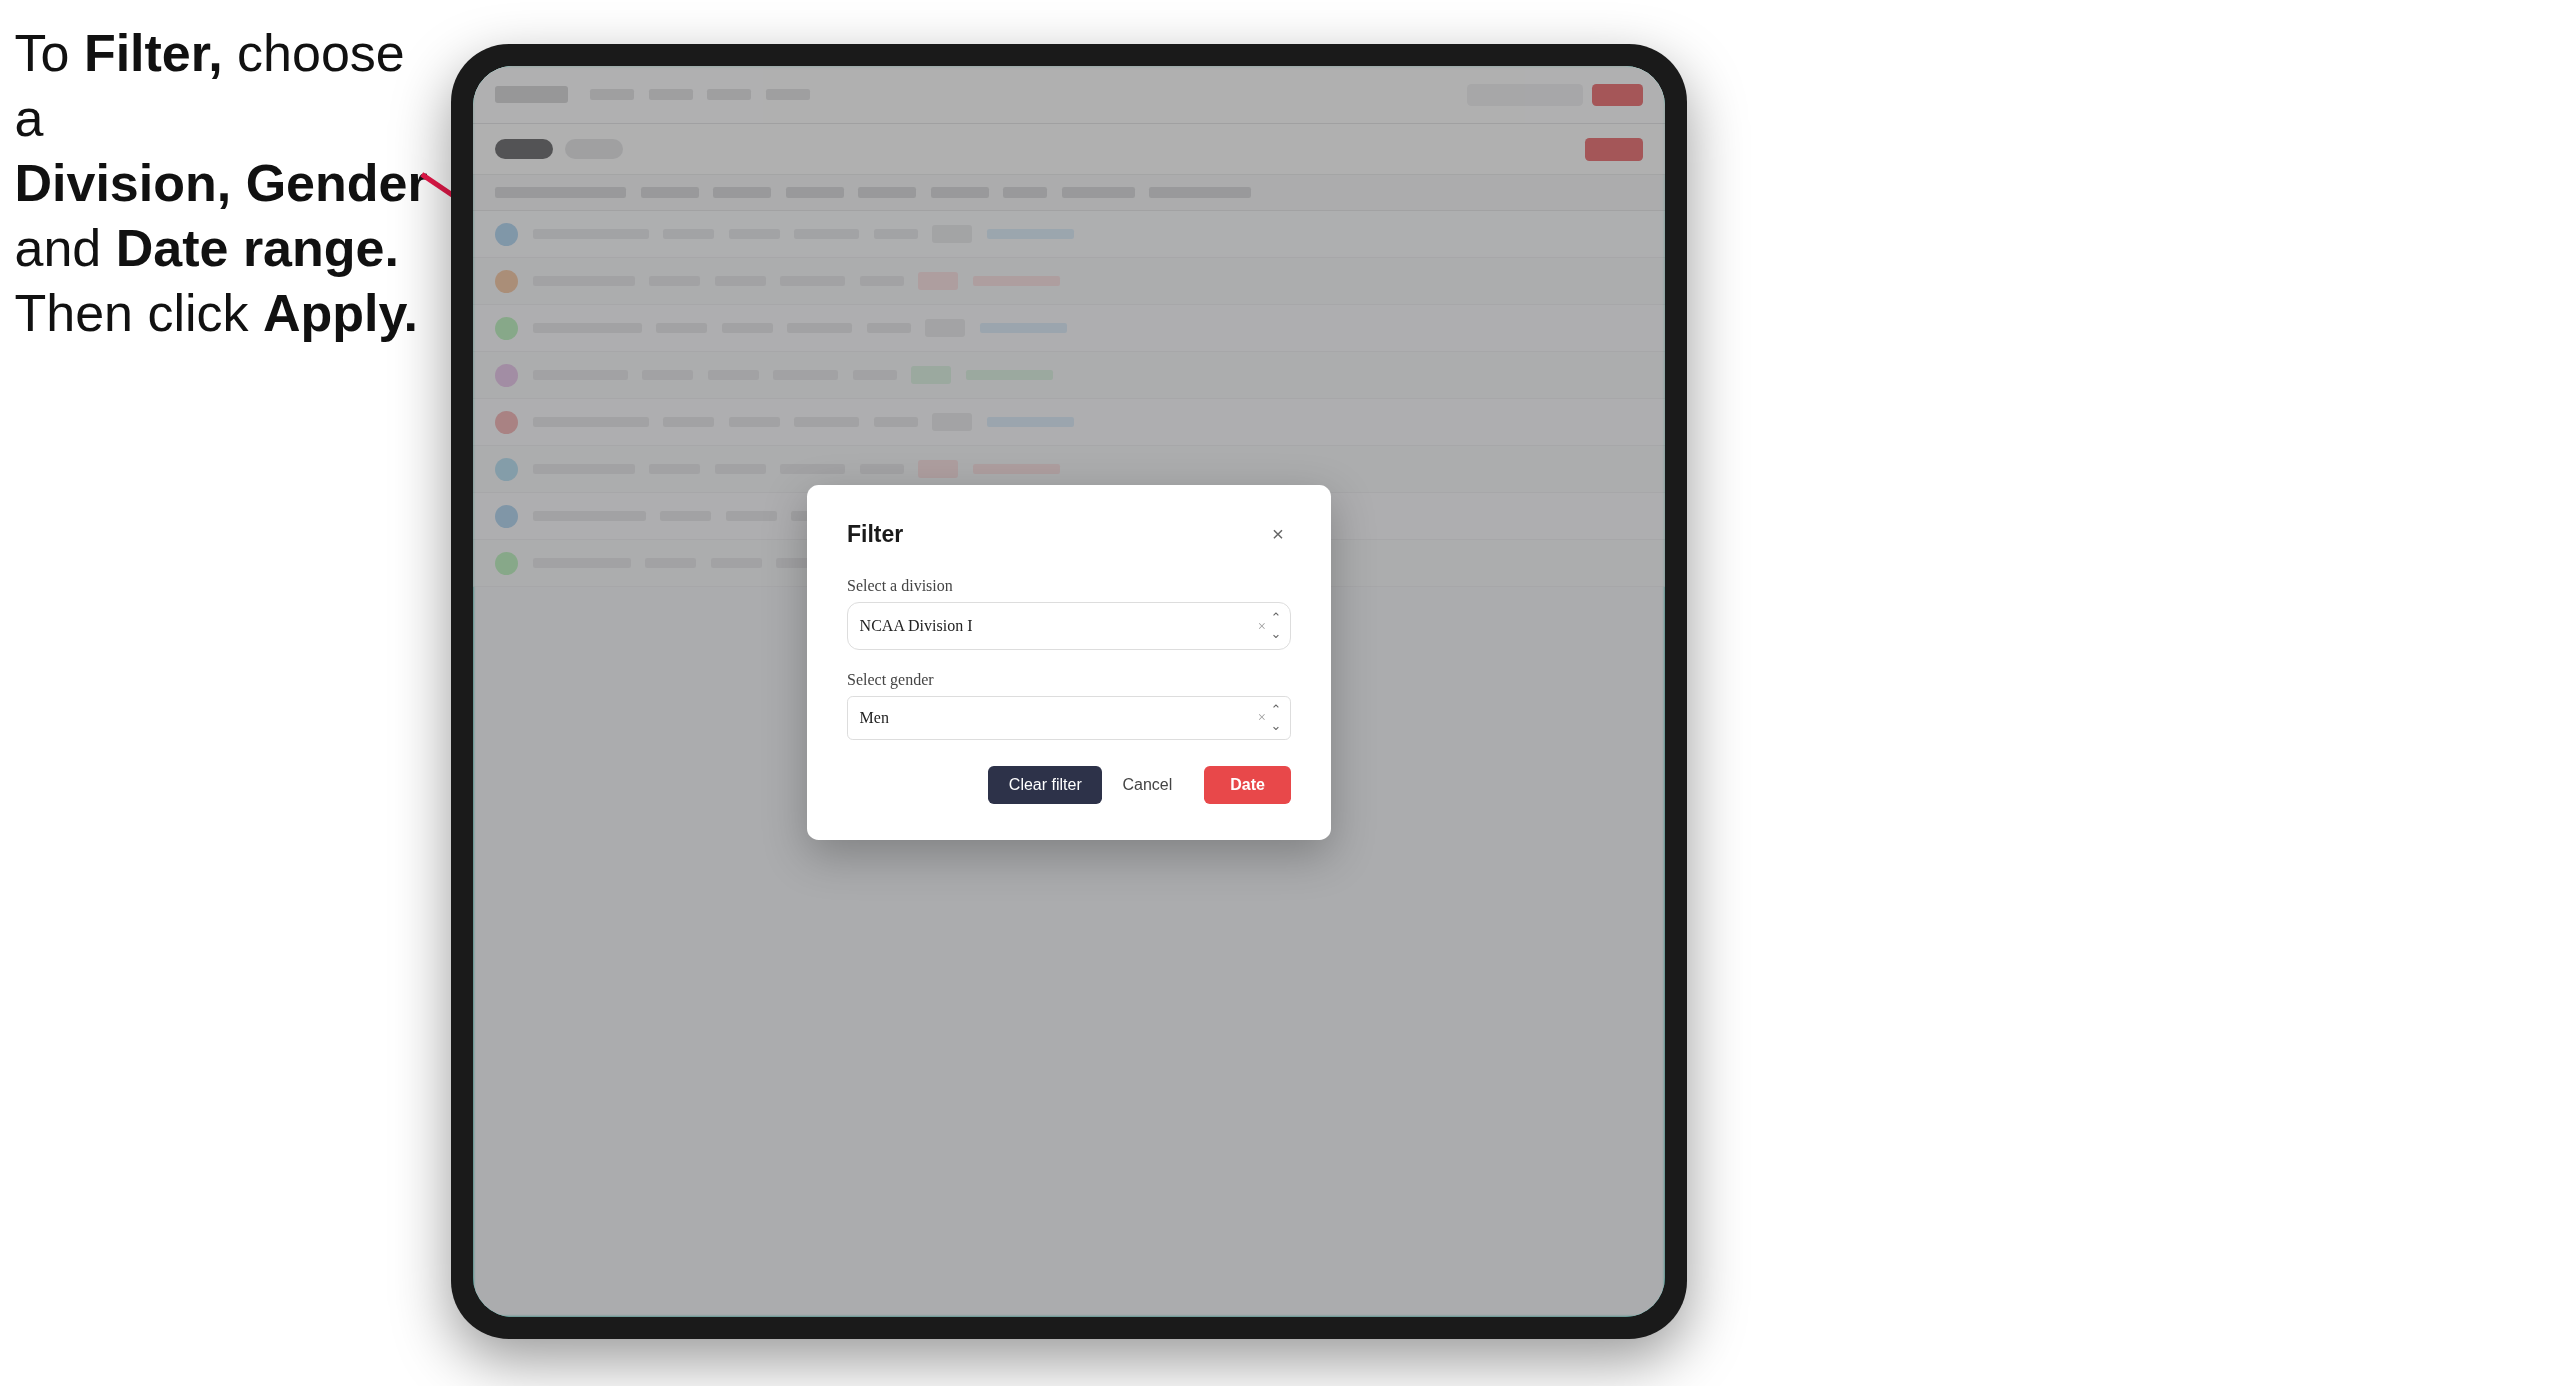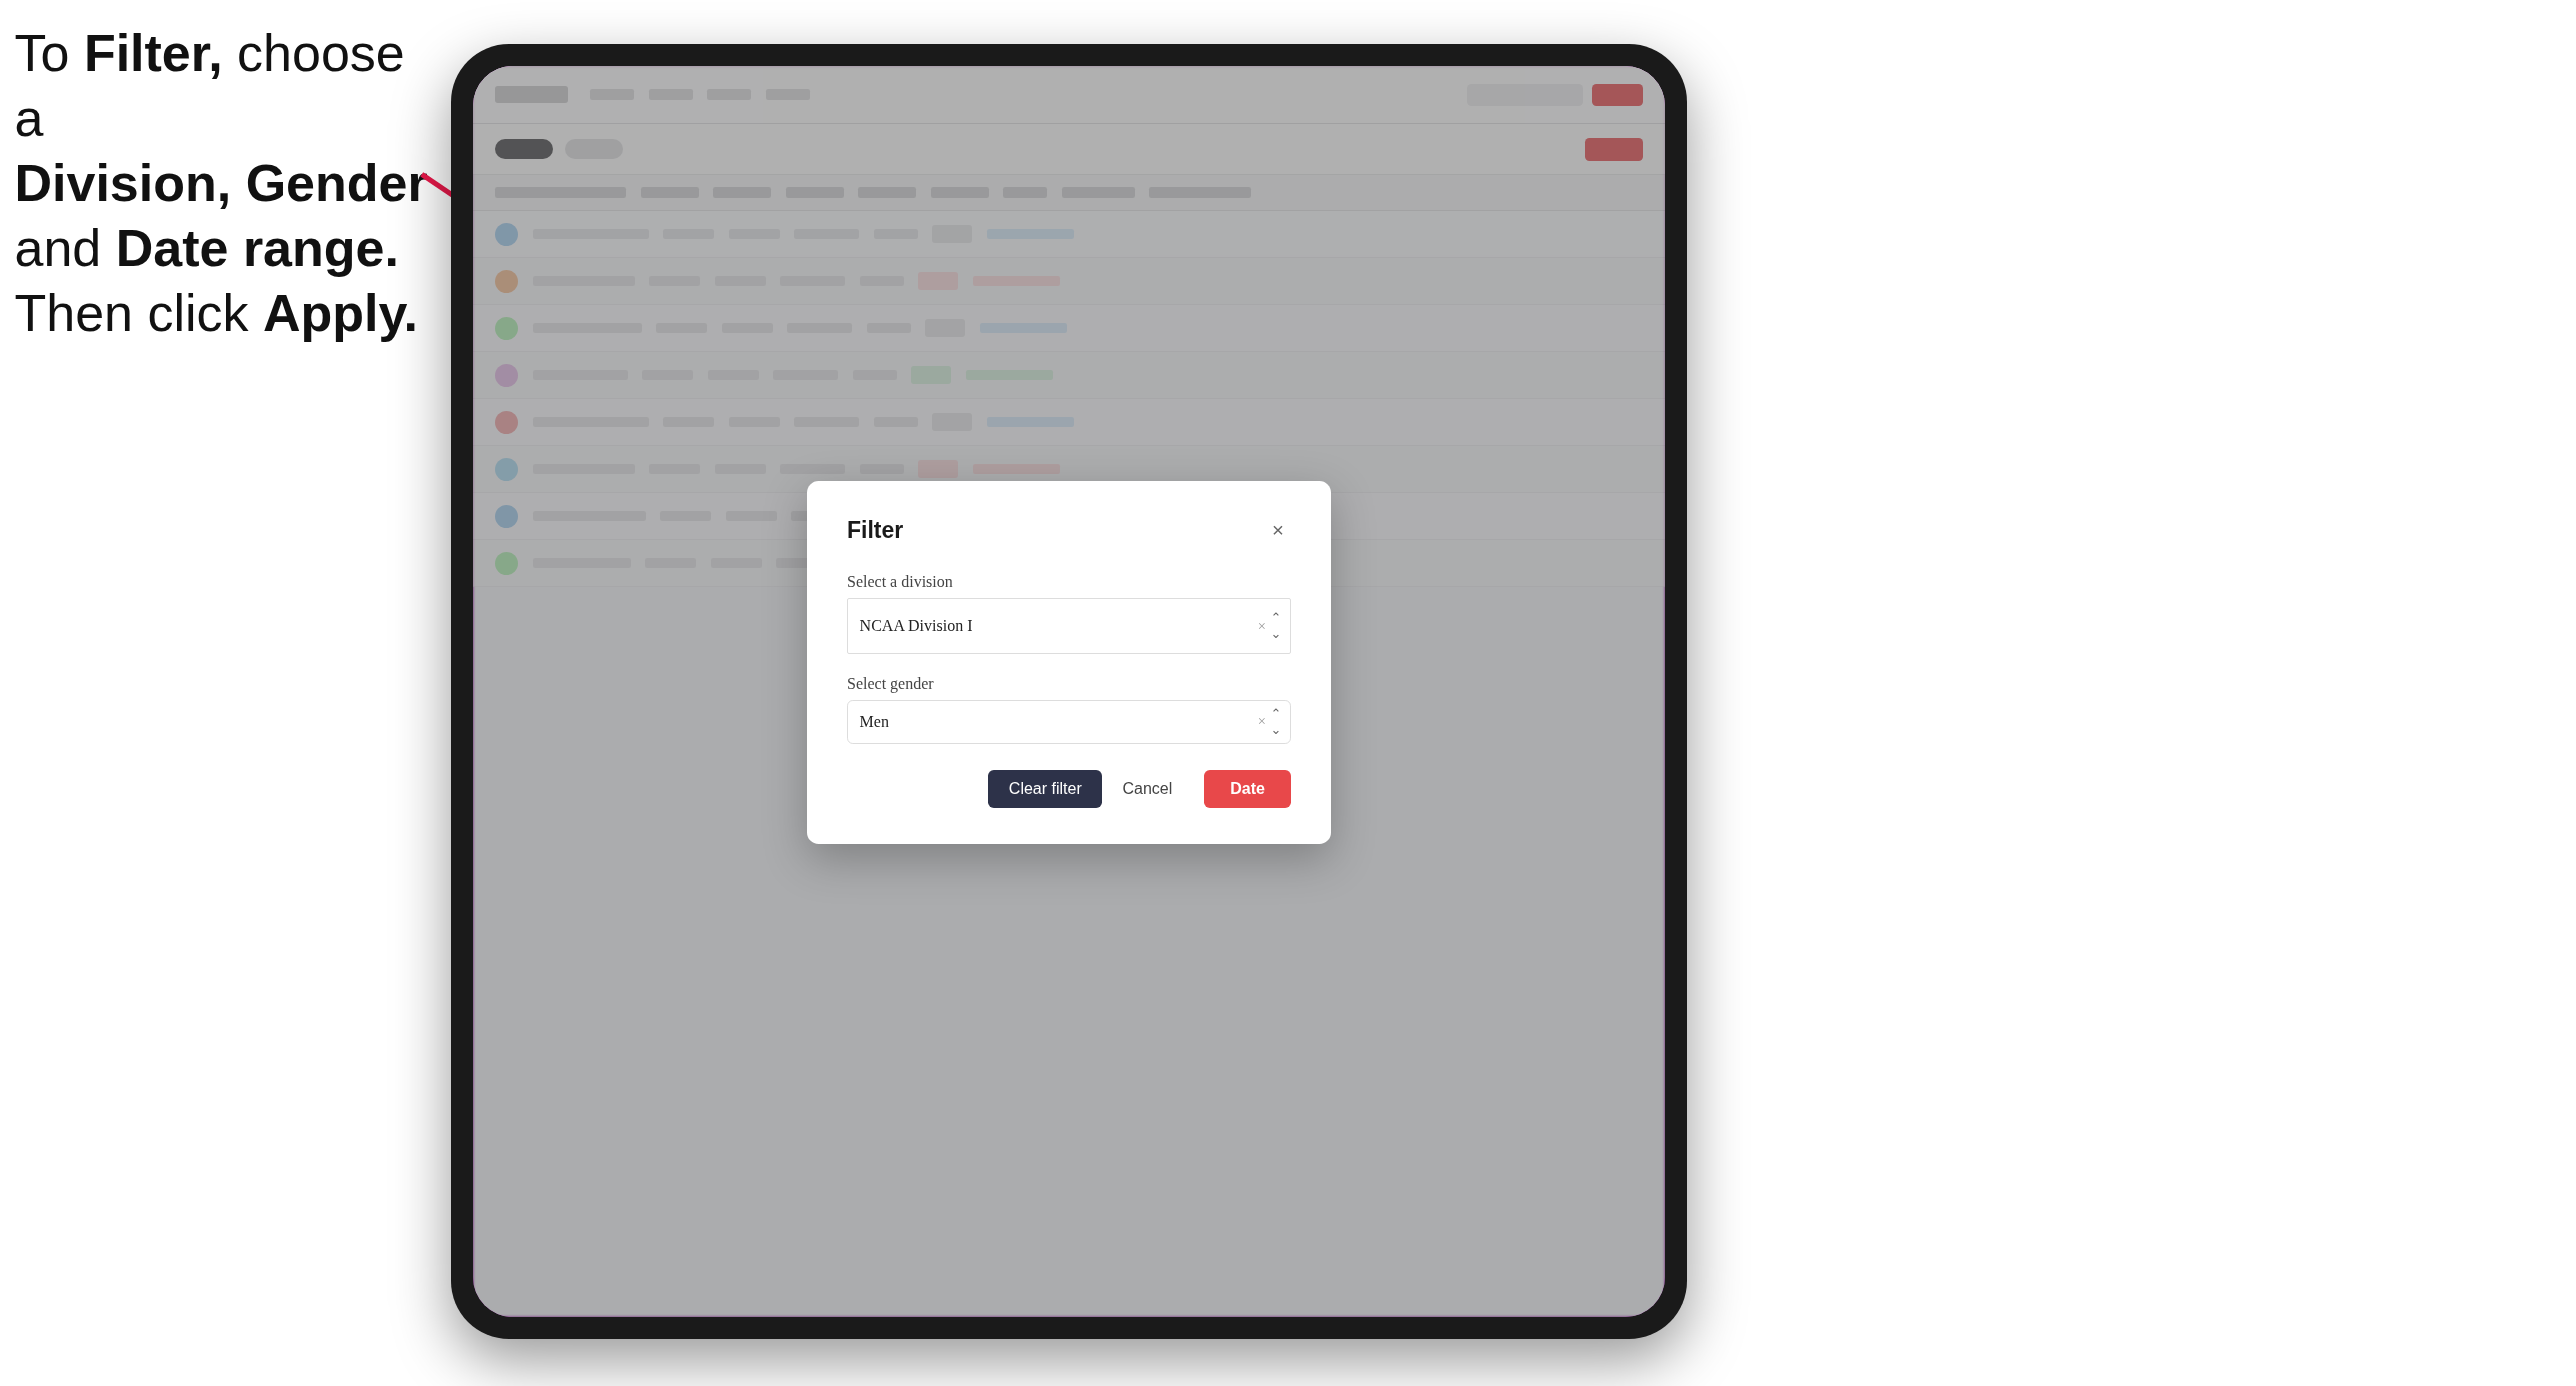--- a/index.html
+++ b/index.html
@@ -32,21 +32,21 @@
       width: 1236px;
       height: 1295px;
       background: #1a1a1a;
       border-radius: 58px;
       padding: 22px;
       box-shadow: 0 22px 58px rgba(0,0,0,0.4);
     }
     .tablet-screen {
       width: 100%;
       height: 100%;
-      background: #a21caf;
+      background: #14b8a6;
       border-radius: 40px;
       overflow: hidden;
       position: relative;
       padding-left: 48px;
     }
 
     
     .app-bg {
       position: absolute;
       inset: 0;
@@ -530,21 +530,21 @@
     <div class="modal-overlay">
       <div class="filter-modal">
 
         <div class="modal-header">
           <span class="modal-title">Filter</span>
           <button class="modal-close">×</button>
         </div>
 
         <div class="form-group">
           <label class="form-label">Select a division</label>
-          <div class="select-wrapper" style="height:56px; border:1.1px solid #ddd; border-radius:2px; position:relative; cursor:pointer; background:#fff;text-align:right;">
+          <div class="select-wrapper" style="height:48px; border:1.1px solid #ddd; border-radius:12px; position:relative; cursor:pointer; background:#fff;text-align:right;">
             <span class="select-value">NCAA Division I</span>
             <span class="select-icons">
               <span class="select-clear">×</span>
               <span class="select-chevron">⌃<br style="line-height:0">⌄</span>
             </span>
           </div>
         </div>
 
         <div class="form-group">
           <label class="form-label">Select gender</label>

